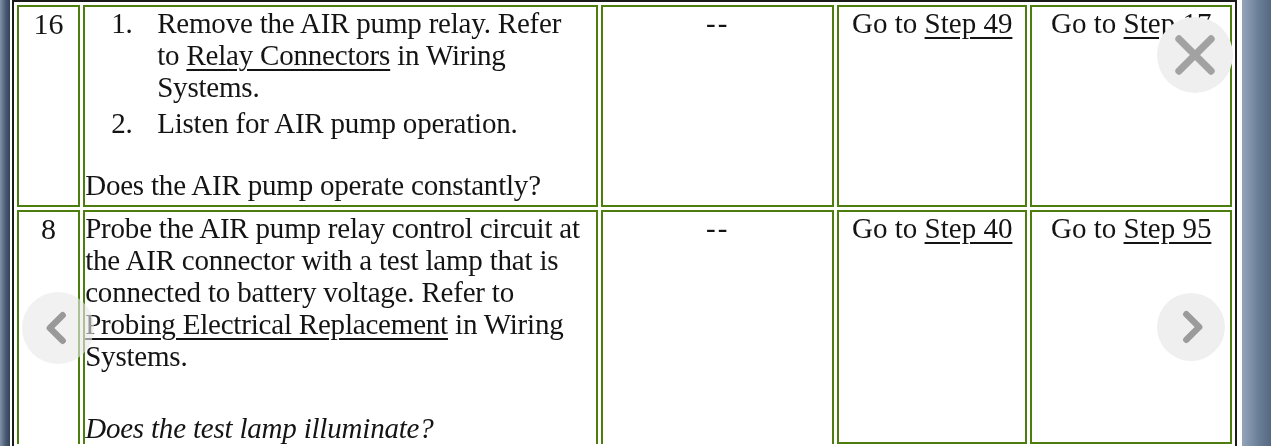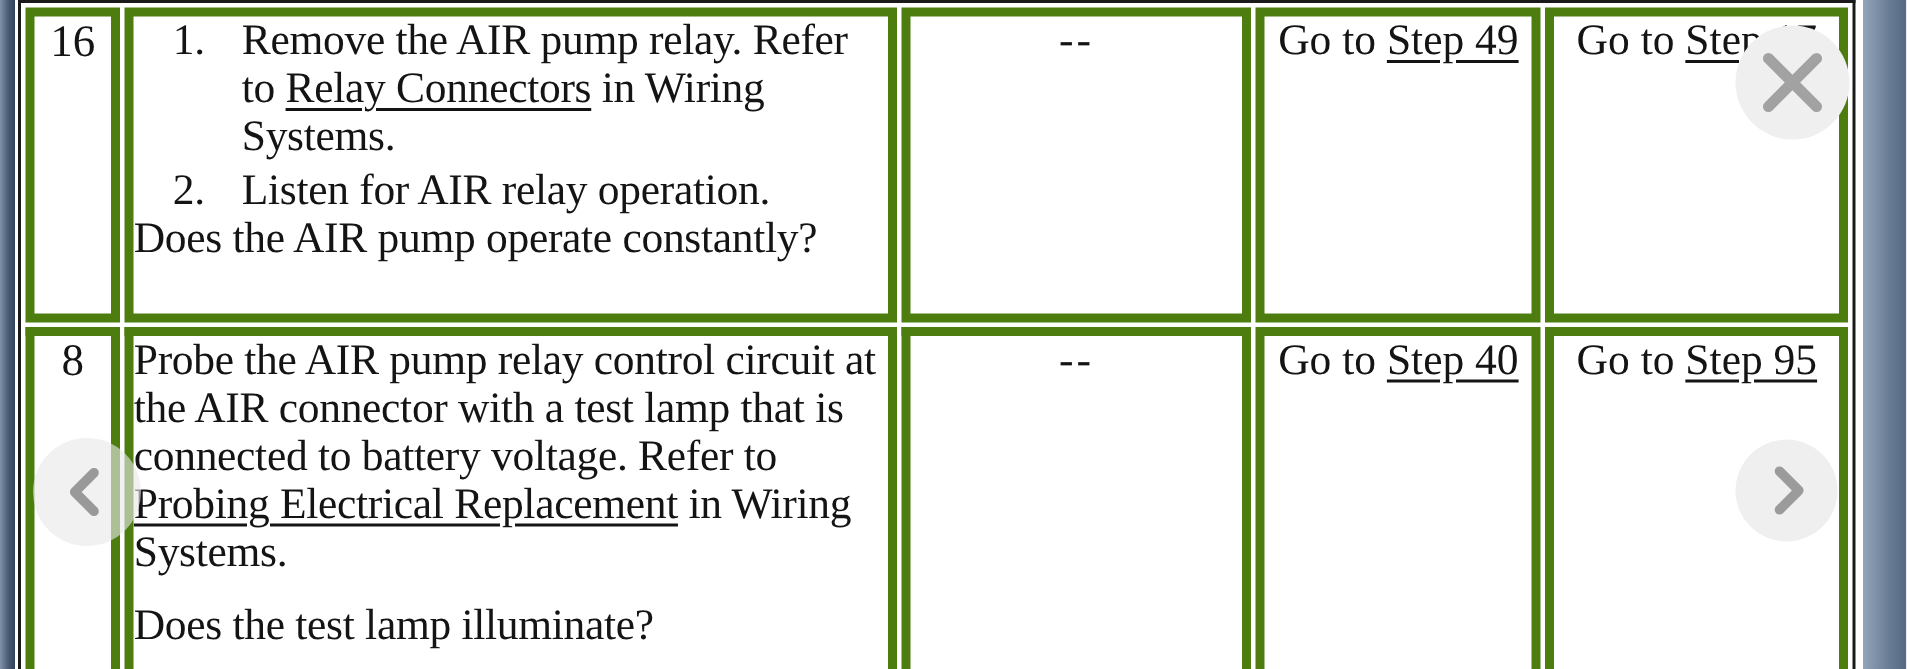--- a/index.html
+++ b/index.html
@@ -30,40 +30,40 @@
     box-sizing:border-box;
   }
   table.diag{
     border-collapse:separate;
     border-spacing:3px;
     table-layout:fixed;
     width:100%;
     margin:0;
   }
   table.diag td{
-    border:6px solid #4d7c0f;
+    border:2px solid #4d7c0f;
     background:#fff;
     vertical-align:top;
     padding:0;
     overflow:hidden;
   }
   td.c-step{text-align:center;vertical-align:middle;font-size:30px;}
   td.c-action{padding:2px 2px 0 3px;font-size:29px;line-height:32px;letter-spacing:-0.2px;}
   td.c-value{text-align:center;vertical-align:middle;font-size:29px;letter-spacing:2px;}
   td.c-goto{text-align:center;vertical-align:bottom;font-size:29px;padding-bottom:2px;}
   tr.row16 td{height:198px;}
   tr.row17 td{height:230px;}
   tr.row17 td.nb{border-bottom:none;}
   .oli{position:relative;padding-left:72px;}
   .oli .marker{position:absolute;left:26px;top:0;}
   .oli .txt{display:inline-block;max-width:408px;}
   .oli + .oli{margin-top:4px;}
-  .question16{max-width:500px;}
+  .question16{margin-top:30px;max-width:500px;}
   .para17{max-width:504px;}
-  .question17{margin-top:17px;max-width:500px;}
+  .question17{margin-top:40px;max-width:500px;font-style:italic;}
   .u{text-decoration:underline;text-underline-offset:4px;text-decoration-thickness:1.5px;color:inherit;cursor:pointer;text-align:center;}
   
   .ovbtn{
     position:absolute;border-radius:50%;
     display:flex;align-items:center;justify-content:center;
     cursor:pointer;z-index:5;border:none;padding:0;
   }
   .btn-close{left:1157px;top:17px;width:76px;height:76px;background:#efefef;}
   .btn-next{left:1157px;top:293px;width:68px;height:68px;background:#efefef;}
   .btn-prev{left:22px;top:292px;width:72px;height:72px;background:rgba(232,232,232,0.62);}
@@ -92,21 +92,21 @@
         <td class="c-step">
           <span>16</span>
         </td>
         <td class="c-action">
           <div class="oli">
             <span class="marker">1.</span>
             <span class="txt"><span>Remove the AIR pump relay. Refer to </span><span class="u">Relay Connectors</span><span> in Wiring Systems.</span></span>
           </div>
           <div class="oli">
             <span class="marker">2.</span>
-            <span class="txt">Listen for AIR relay operation.</span>
+            <span class="txt">Listen for AIR pump operation.</span>
           </div>
           <div class="question16">Does the AIR pump operate constantly?</div>
         </td>
         <td class="c-value">
           <span>--</span>
         </td>
         <td class="c-goto">
           <span>Go to </span><span class="u">Step 49</span>
         </td>
         <td class="c-goto">

